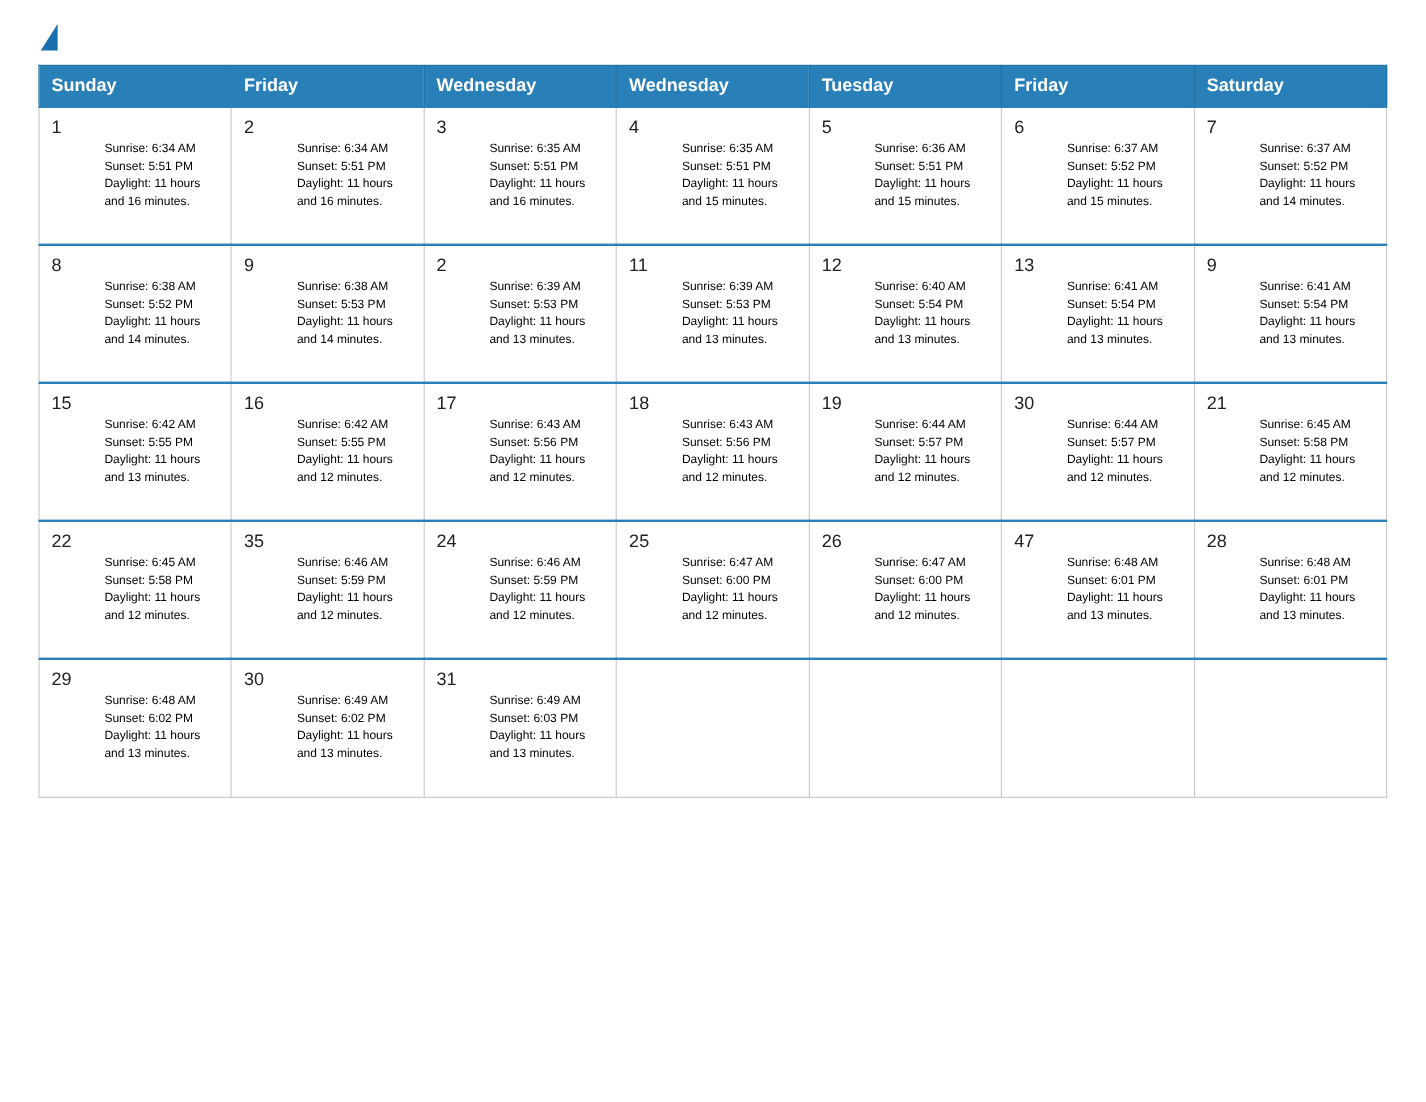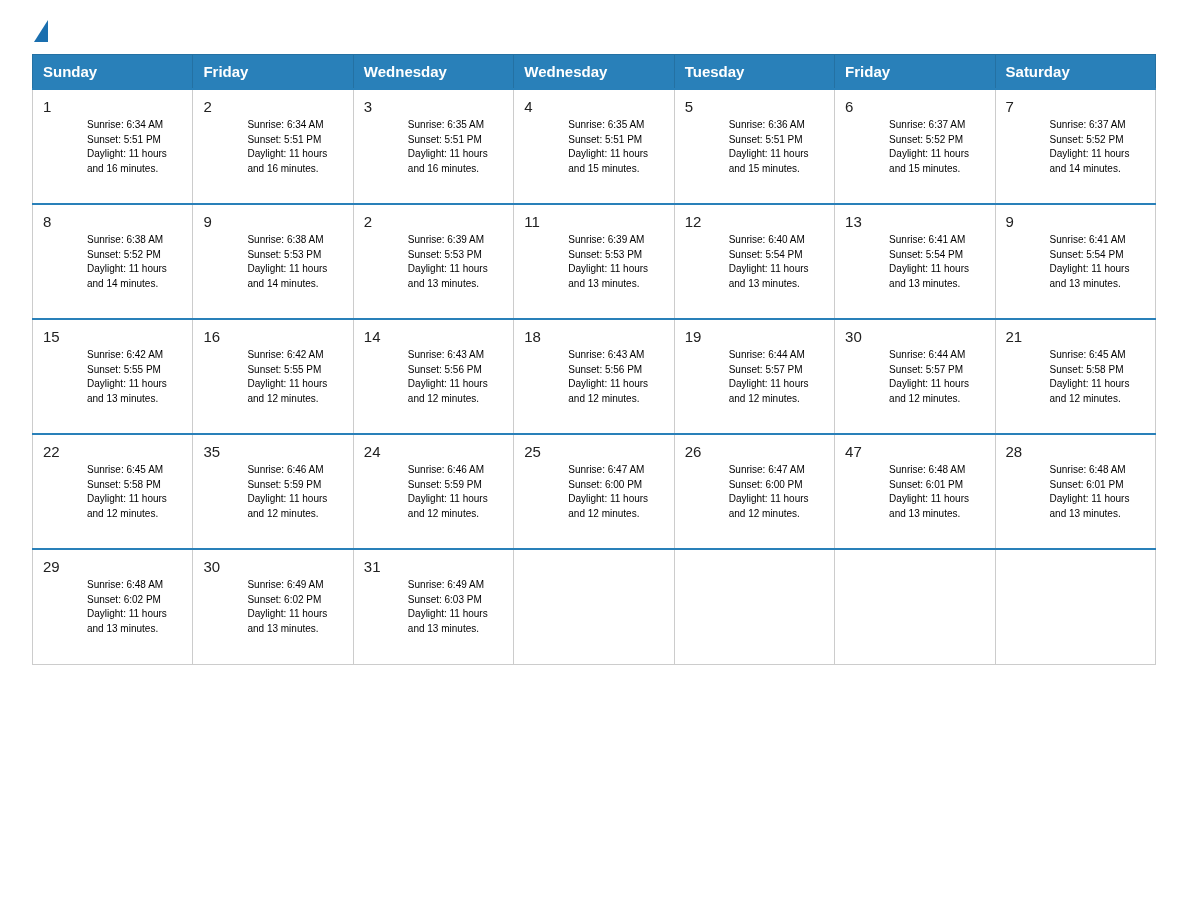--- a/index.html
+++ b/index.html
@@ -265,21 +265,21 @@
       </td>
         <td>
         <span class="day-num">16</span>
         <div class="day-info">
           Sunrise: 6:42 AM<br>
           Sunset: 5:55 PM<br>
           Daylight: 11 hours and 12 minutes.
         </div>
       </td>
         <td>
-        <span class="day-num">14</span>
+        <span class="day-num">17</span>
         <div class="day-info">
           Sunrise: 6:43 AM<br>
           Sunset: 5:56 PM<br>
           Daylight: 11 hours and 12 minutes.
         </div>
       </td>
         <td>
         <span class="day-num">18</span>
         <div class="day-info">
           Sunrise: 6:43 AM<br>

